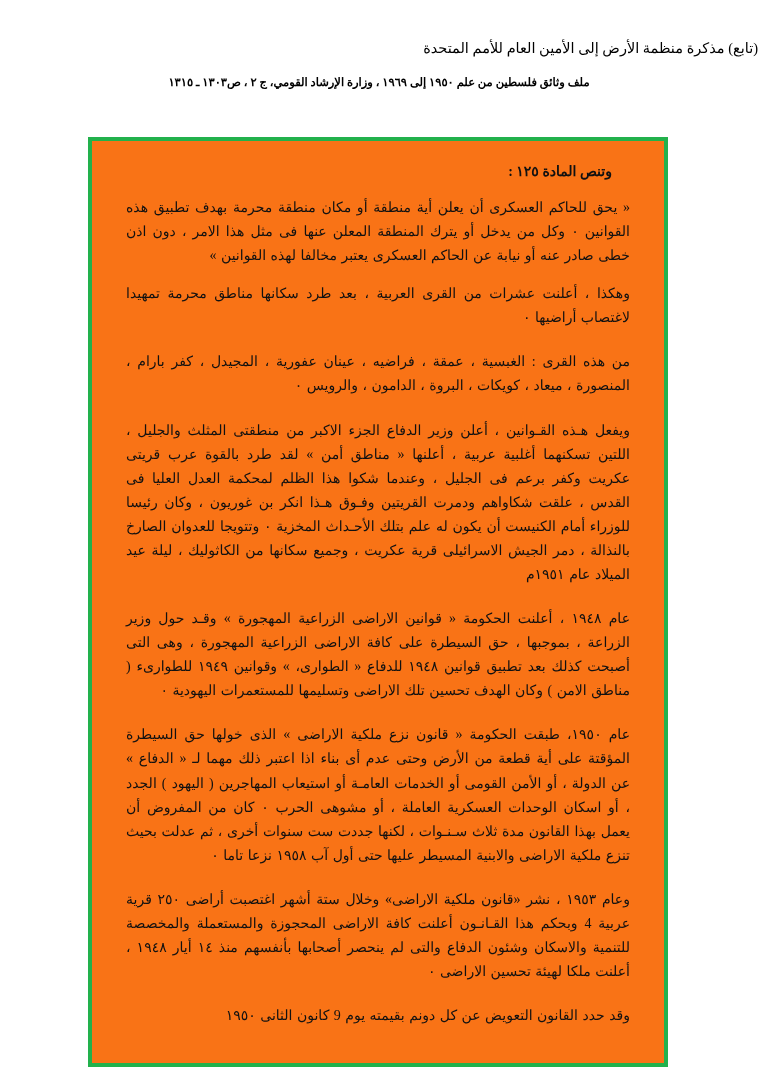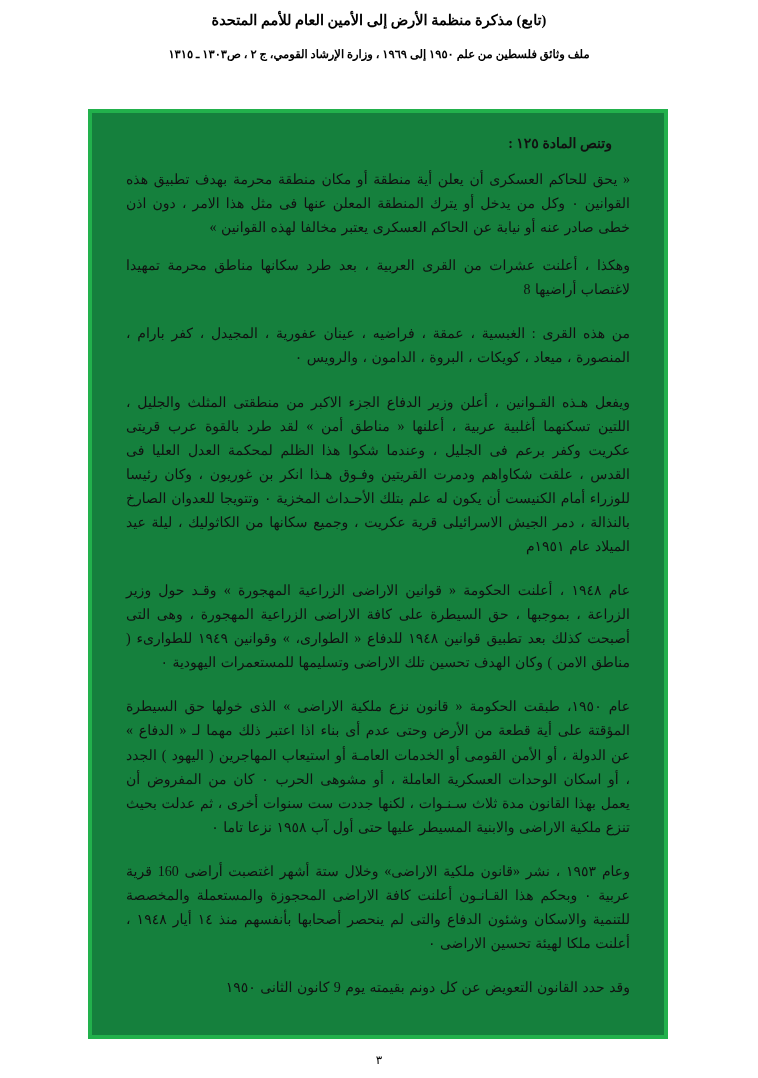--- a/index.html
+++ b/index.html
@@ -16,43 +16,43 @@
     overflow: hidden;
   }
   .page {
     width: 758px;
     height: 1078px;
     box-sizing: border-box;
     padding: 0;
     position: relative;
   }
   .doc-title {
-    text-align: center;
-    font-weight: bold;
+    text-align: right;
+    font-weight: normal;
     font-size: 14.5px;
-    margin-top: 12px;
+    margin-top: 40px;
     letter-spacing: 0;
     color: #000;
   }
   .doc-subtitle {
     text-align: center;
     font-size: 11.5px;
     margin-top: 18px;
     color: #000;
     font-weight: bold;
   }
   .frame {
     position: absolute;
     top: 97px;
     right: 90px;
     left: 88px;
     height: 930px;
     border: 4px solid #22b14c;
     box-sizing: border-box;
-    background: #15803d;
+    background: #f97316;
   }
   .frame-inner {
     padding: 18px 26px 10px 26px;
     box-sizing: border-box;
     height: 100%;
   }
   .article-head {
     text-align: right;
     font-weight: bold;
     font-size: 14px;
@@ -87,26 +87,26 @@
 
   <div class="doc-title">(تابع) مذكرة منظمة الأرض إلى الأمين العام للأمم المتحدة</div>
   <div class="doc-subtitle">ملف وثائق فلسطين من علم ١٩٥٠ إلى ١٩٦٩ ، وزارة الإرشاد القومي، ج ٢ ، ص١٣٠٣ ـ ١٣١٥ </div>
 
   <div class="frame">
     <div class="frame-inner">
 
       <div class="article-head">وتنص المادة ١٢٥ :</div>
 
       <p class="para">« يحق للحاكم العسكرى أن يعلن أية منطقة أو مكان منطقة محرمة بهدف تطبيق هذه القوانين ٠ وكل من يدخل أو يترك المنطقة المعلن عنها فى مثل هذا الامر ، دون اذن خطى صادر عنه أو نيابة عن الحاكم العسكرى يعتبر مخالفا لهذه القوانين »</p>
-      <p class="para">وهكذا ، أعلنت عشرات من القرى العربية ، بعد طرد سكانها مناطق محرمة تمهيدا لاغتصاب أراضيها 8</p>
+      <p class="para">وهكذا ، أعلنت عشرات من القرى العربية ، بعد طرد سكانها مناطق محرمة تمهيدا لاغتصاب أراضيها ٠</p>
       <p class="para gap-top">من هذه القرى : الغبسية ، عمقة ، فراضيه ، عينان عفورية ، المجيدل ، كفر بارام ، المنصورة ، ميعاد ، كويكات ، البروة ، الدامون ، والرويس ٠</p>
       <p class="para gap-top">ويفعل هـذه القـوانين ، أعلن وزير الدفاع الجزء الاكبر من منطقتى المثلث والجليل ، اللتين تسكنهما أغلبية عربية ، أعلنها « مناطق أمن » لقد طرد بالقوة عرب قريتى عكريت وكفر برعم فى الجليل ، وعندما شكوا هذا الظلم لمحكمة العدل العليا فى القدس ، علقت شكاواهم ودمرت القريتين وفـوق هـذا انكر بن غوريون ، وكان رئيسا للوزراء أمام الكنيست أن يكون له علم بتلك الأحـداث المخزية ٠ وتتويجا للعدوان الصارخ بالنذالة ، دمر الجيش الاسرائيلى قرية عكريت ، وجميع سكانها من الكاثوليك ، ليلة عيد الميلاد عام ١٩٥١م</p>
       <p class="para gap-top">عام ١٩٤٨ ، أعلنت الحكومة « قوانين الاراضى الزراعية المهجورة » وقـد حول وزير الزراعة ، بموجبها ، حق السيطرة على كافة الاراضى الزراعية المهجورة ، وهى التى أصبحت كذلك بعد تطبيق قوانين ١٩٤٨ للدفاع « الطوارى، » وقوانين ١٩٤٩ للطوارىء ( مناطق الامن ) وكان الهدف تحسين تلك الاراضى وتسليمها للمستعمرات اليهودية ٠</p>
       <p class="para gap-top">عام ١٩٥٠، طبقت الحكومة « قانون نزع ملكية الاراضى » الذى خولها حق السيطرة المؤقتة على أية قطعة من الأرض وحتى عدم أى بناء اذا اعتبر ذلك مهما لـ « الدفاع » عن الدولة ، أو الأمن القومى أو الخدمات العامـة أو استيعاب المهاجرين ( اليهود ) الجدد ، أو اسكان الوحدات العسكرية العاملة ، أو مشوهى الحرب ٠ كان من المفروض أن يعمل بهذا القانون مدة ثلاث سـنـوات ، لكنها جددت ست سنوات أخرى ، ثم عدلت بحيث تنزع ملكية الاراضى والابنية المسيطر عليها حتى أول آب ١٩٥٨ نزعا تاما ٠</p>
-      <p class="para gap-top">وعام ١٩٥٣ ، نشر «قانون ملكية الاراضى» وخلال ستة أشهر اغتصبت أراضى 160 قرية عربية ٠ وبحكم هذا القـانـون أعلنت كافة الاراضى المحجوزة والمستعملة والمخصصة للتنمية والاسكان وشئون الدفاع والتى لم ينحصر أصحابها بأنفسهم منذ ١٤ أيار ١٩٤٨ ، أعلنت ملكا لهيئة تحسين الاراضى ٠</p>
+      <p class="para gap-top">وعام ١٩٥٣ ، نشر «قانون ملكية الاراضى» وخلال ستة أشهر اغتصبت أراضى ٢٥٠ قرية عربية 4 وبحكم هذا القـانـون أعلنت كافة الاراضى المحجوزة والمستعملة والمخصصة للتنمية والاسكان وشئون الدفاع والتى لم ينحصر أصحابها بأنفسهم منذ ١٤ أيار ١٩٤٨ ، أعلنت ملكا لهيئة تحسين الاراضى ٠</p>
       <p class="para gap-top">وقد حدد القانون التعويض عن كل دونم بقيمته يوم 9 كانون الثانى ١٩٥٠</p>
 
     </div>
   </div>
 
   <div class="page-number">٣</div>
 
 </div>
 
 </body></html>

